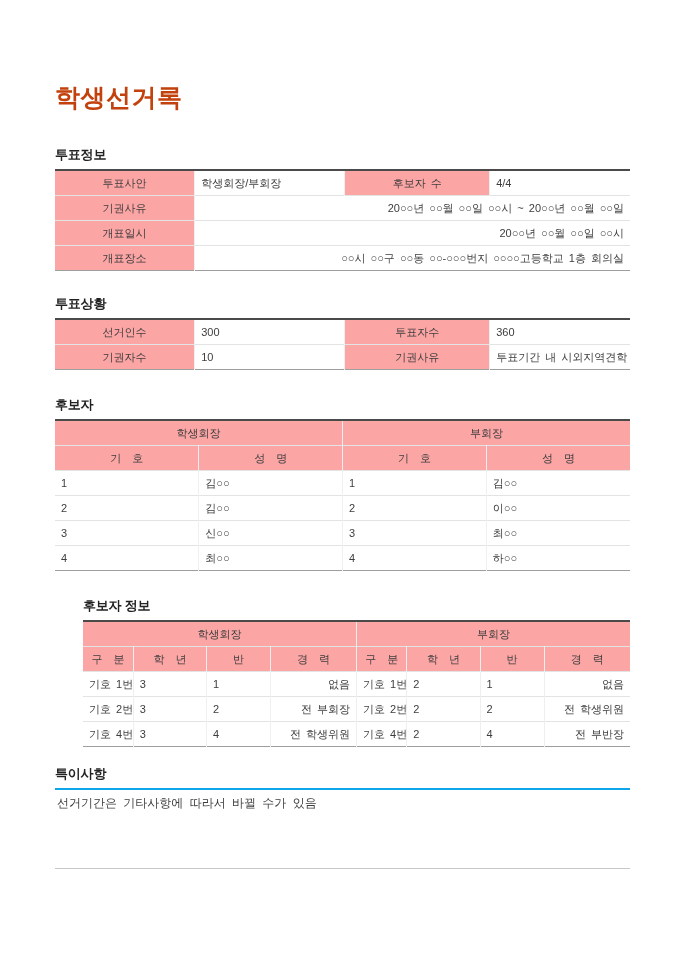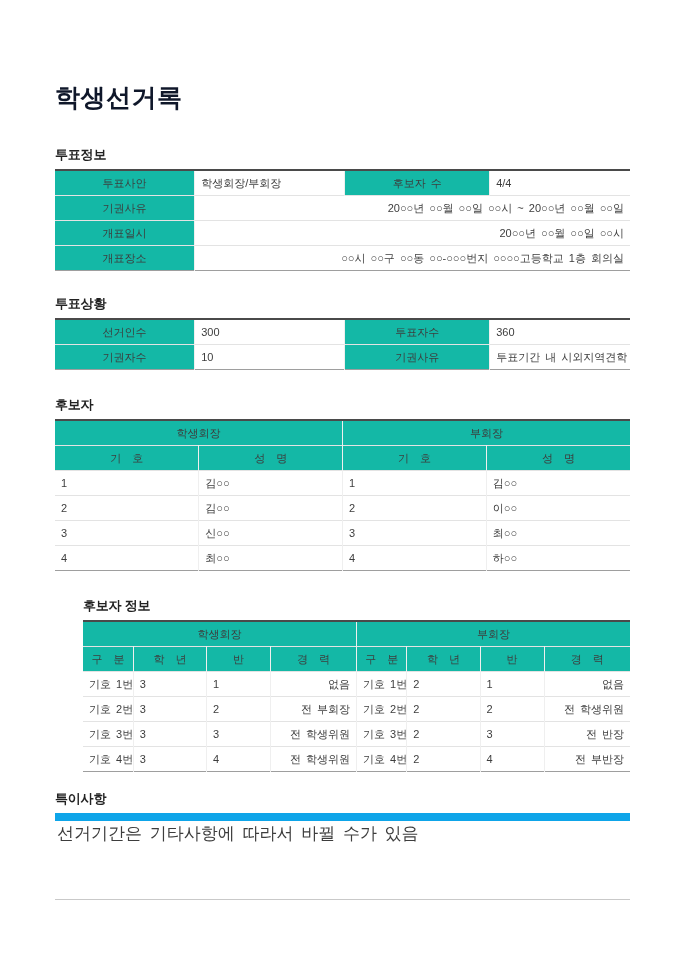--- a/index.html
+++ b/index.html
@@ -4,21 +4,21 @@
 <style>
   html, body { margin: 0; padding: 0; background: #fff; }
   .page {
     width: 680px; height: 962px; box-sizing: border-box;
     padding: 82px 50px 0 55px; background: #ffffff;
     font-family: "Liberation Sans", "DejaVu Sans", sans-serif;
     color: #3d3d3d;
   }
   h1.doc-title {
     margin: 0; font-size: 25px; line-height: 1.2; font-weight: 700;
-    color: #0f172a; letter-spacing: 0.5px;
+    color: #c2410c; letter-spacing: 0.5px;
   }
   .sec { margin-top: 28px; }
   .sec-1 { margin-top: 36px; }
   .sec-2 { margin-top: 26px; }
   .sec-3 { }
   .sec-4 { margin-top: 28px; margin-left: 28px; }
   .sec-5 { margin-top: 20px; }
   h2.sec-heading {
     margin: 0 0 7px 0; font-size: 13px; line-height: 14px;
     font-weight: 700; color: #222222; letter-spacing: -0.2px;
@@ -30,28 +30,28 @@
   }
   .doc-table td, .doc-table th {
     border-top: 1px solid #e3e3e3;
     border-right: 1px solid #efefef;
     padding: 5px 6px; line-height: 14px;
     font-weight: normal; word-spacing: 2px;
     overflow: hidden; white-space: nowrap;
   }
   .doc-table td:last-child, .doc-table th:last-child { border-right: none; }
   .doc-table tr:first-child td, .doc-table tr:first-child th { border-top: none; }
-  .hdr { background: #14b8a6; text-align: center; }
+  .hdr { background: #fca5a5; text-align: center; }
   .c { text-align: left; }
   .l { text-align: right; padding-left: 7px; }
   .career { padding-left: 10px; }
   .note-body {
-    border-top: 8px solid #0ea5e9;
+    border-top: 2px solid #0ea5e9;
     padding: 6px 2px 8px 2px;
-    font-size: 17px; line-height: 14px; word-spacing: 3px; color: #3d3d3d;
+    font-size: 12px; line-height: 14px; word-spacing: 3px; color: #3d3d3d;
   }
   .bottom-divider { border-top: 1px solid #c9c9c9; margin-top: 50px; height: 0; }
 </style>
 </head>
 <body>
 
 <div class="page">
 
   <h1 class="doc-title">학생선거록</h1>
 
@@ -203,30 +203,20 @@
         <td class="l">기호 2번</td>
         <td class="c">3</td>
         <td class="c">2</td>
         <td class="l career">전 부회장</td>
         <td class="l">기호 2번</td>
         <td class="c">2</td>
         <td class="c">2</td>
         <td class="l career">전 학생위원</td>
       </tr>
       <tr>
-        <td class="l">기호 3번</td>
-        <td class="c">3</td>
-        <td class="c">3</td>
-        <td class="l career">전 학생위원</td>
-        <td class="l">기호 3번</td>
-        <td class="c">2</td>
-        <td class="c">3</td>
-        <td class="l career">전 반장</td>
-      </tr>
-      <tr>
         <td class="l">기호 4번</td>
         <td class="c">3</td>
         <td class="c">4</td>
         <td class="l career">전 학생위원</td>
         <td class="l">기호 4번</td>
         <td class="c">2</td>
         <td class="c">4</td>
         <td class="l career">전 부반장</td>
       </tr>
     </tbody>

